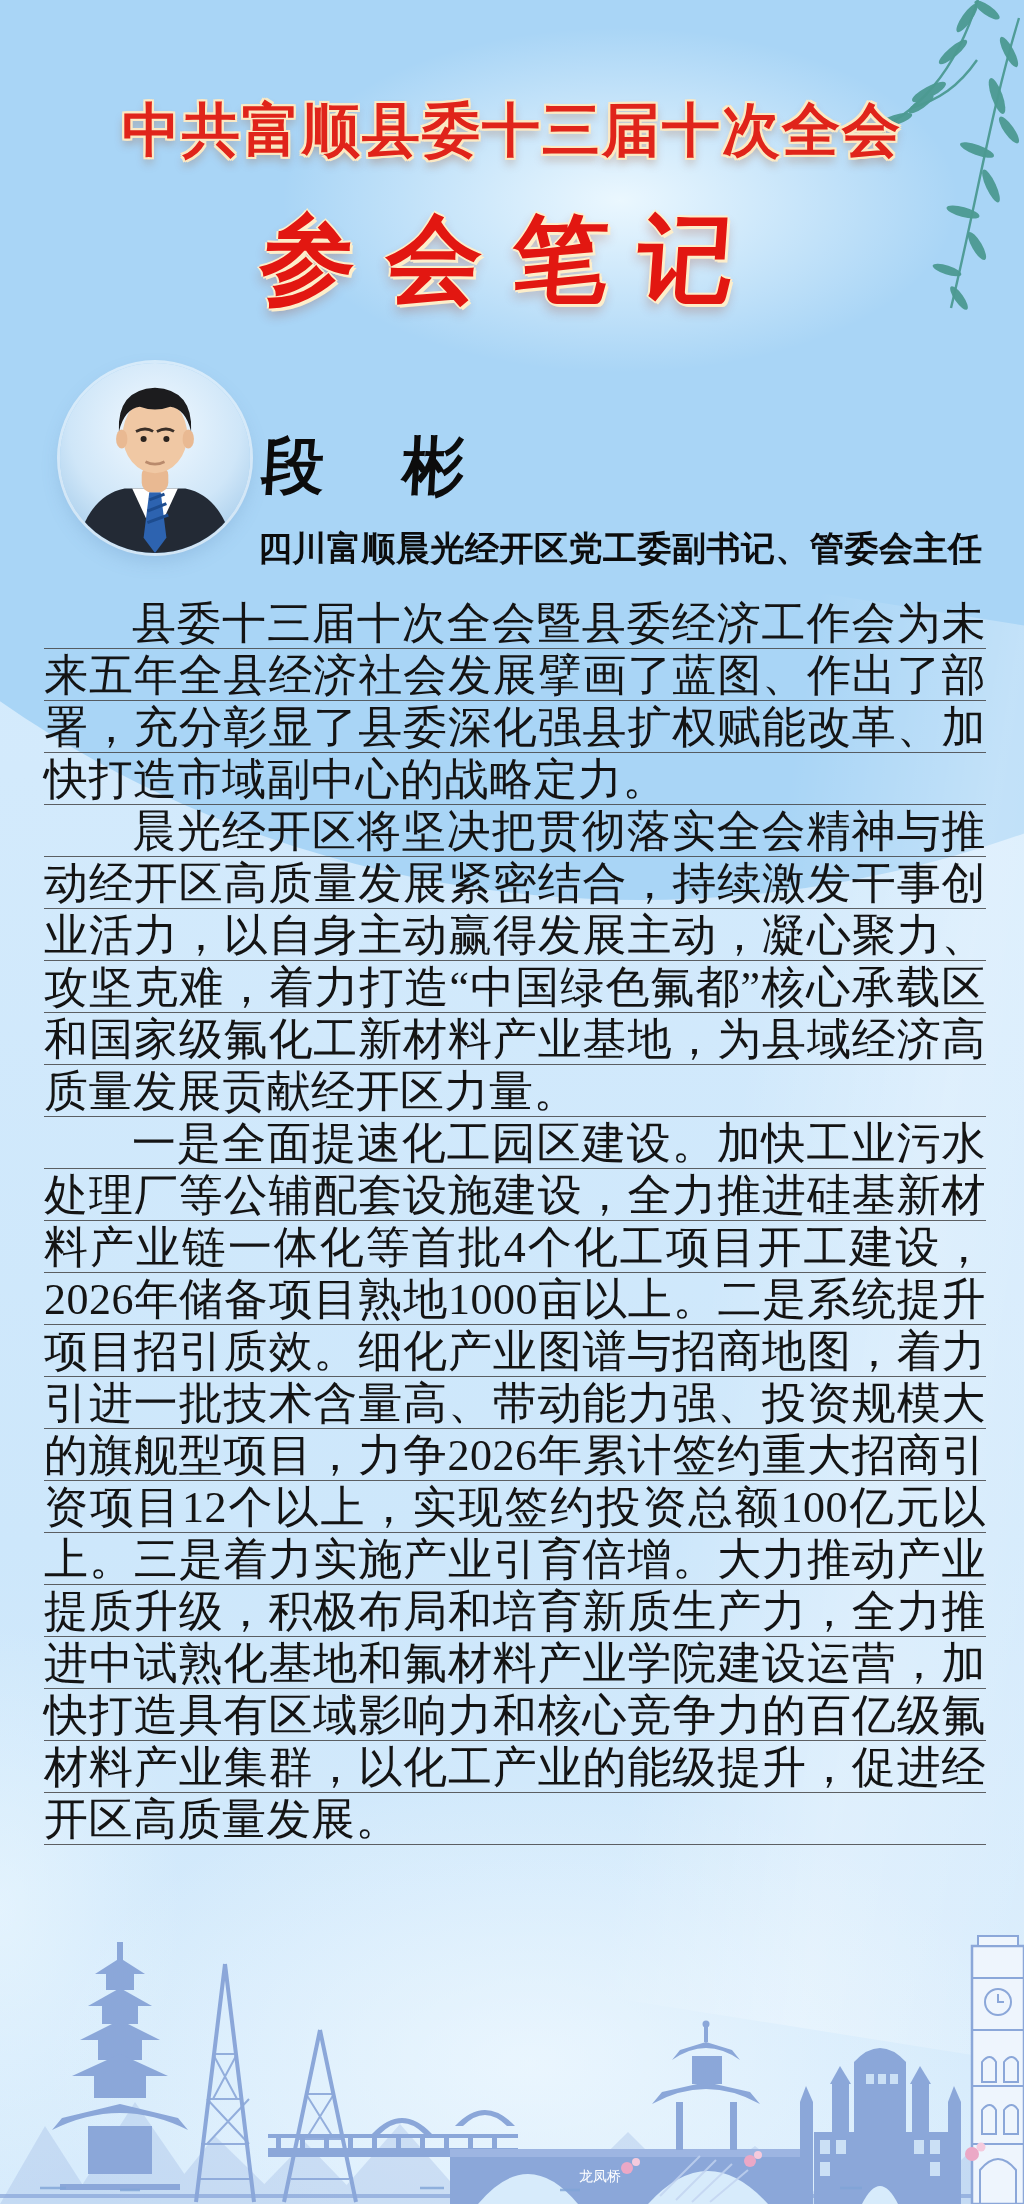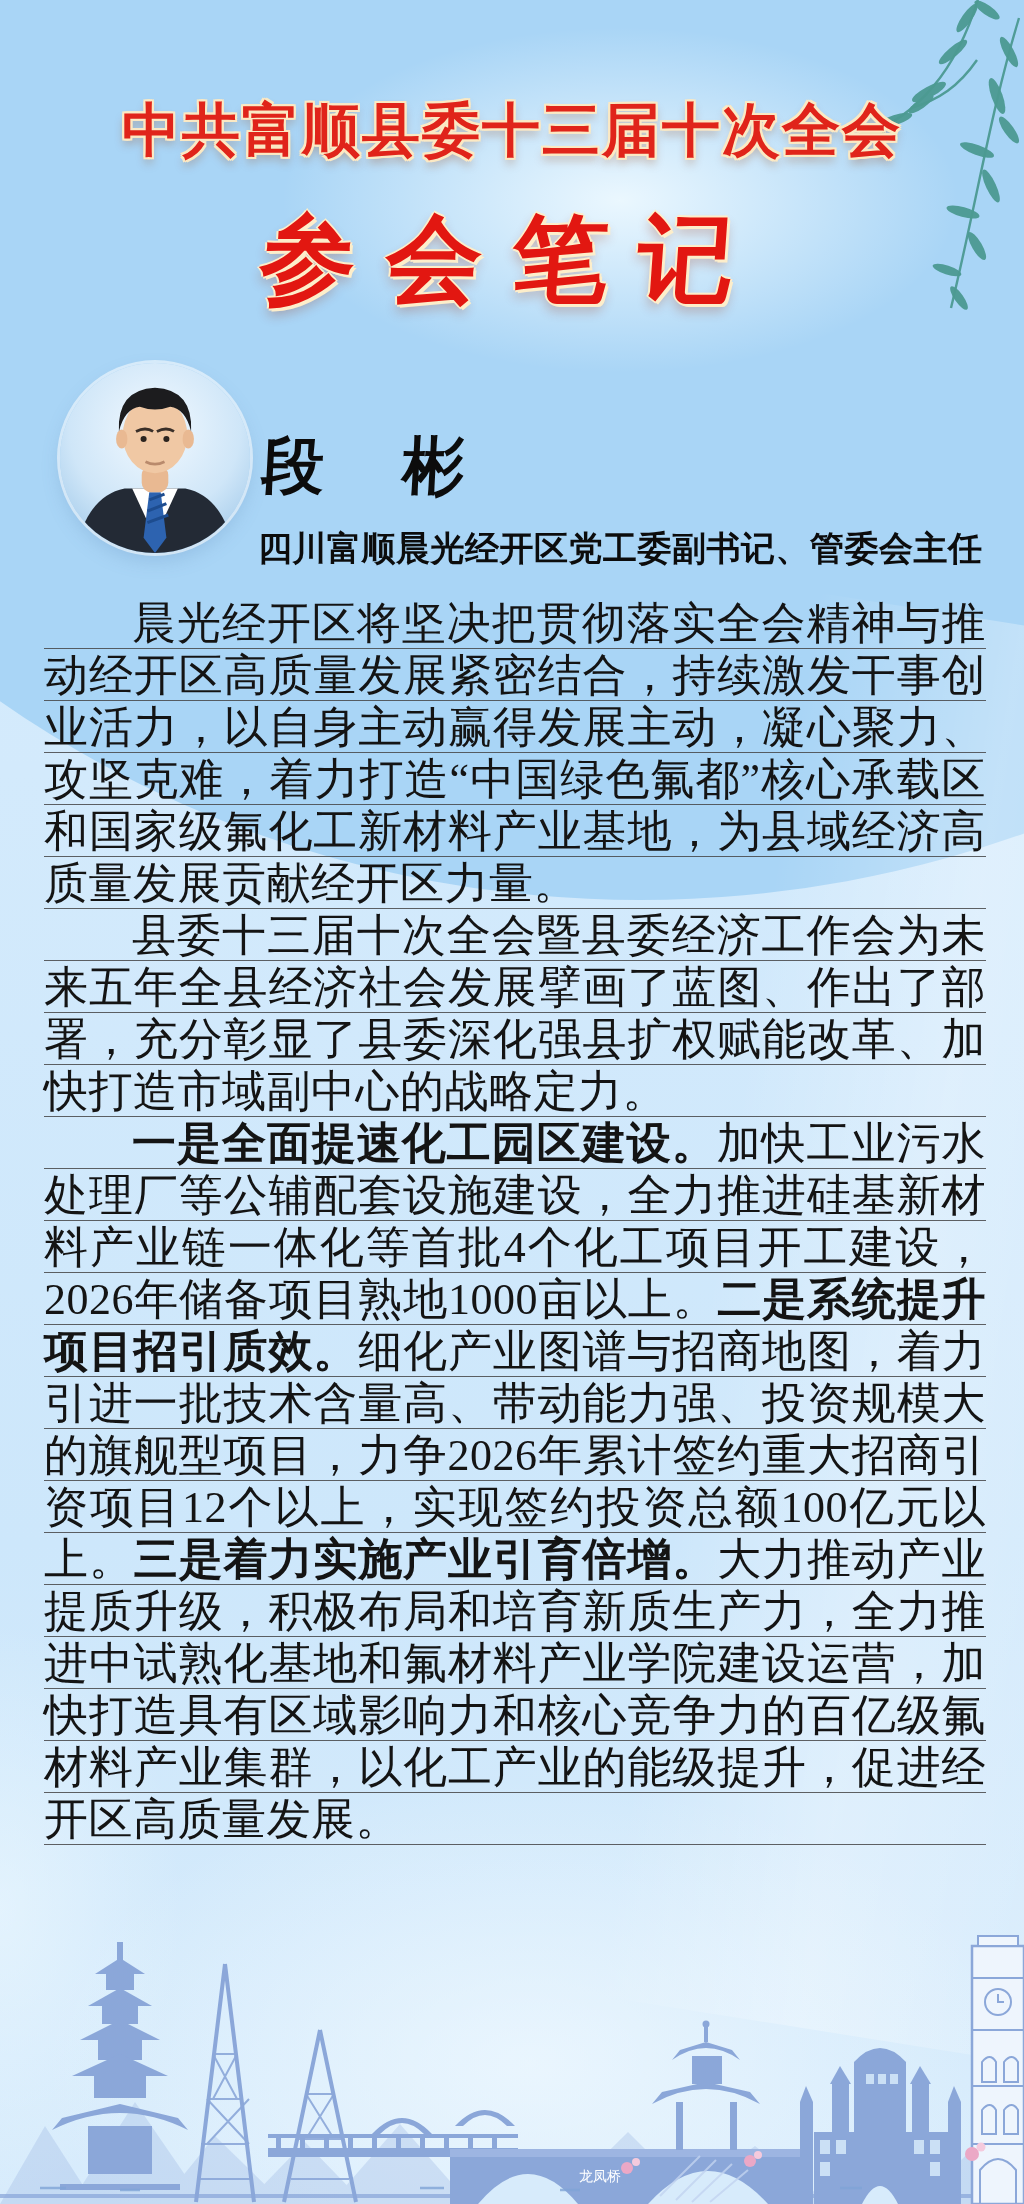--- a/index.html
+++ b/index.html
@@ -74,21 +74,21 @@
     text-align:justify;
   }
   .para{
     text-indent:2em; margin:0; padding:0;
     background-image:repeating-linear-gradient(
       to bottom,
       rgba(0,0,0,0) 0px, rgba(0,0,0,0) 50px,
       rgba(70,70,72,.85) 50px, rgba(70,70,72,.85) 51.2px,
       rgba(0,0,0,0) 51.2px, rgba(0,0,0,0) 52px);
   }
-  .seg-bold{font-weight:700;}
+  .seg-bold{font-weight:400;}
   
   .skyline{position:absolute; left:0; bottom:0; width:1024px; height:270px;}
   .willow{position:absolute; right:0; top:0; width:165px; height:310px;}
 </style>
 </head>
 <body>
 
 <div class="canvas">
 
   <div class="bg-arc"></div>
@@ -156,22 +156,22 @@
       <path d="M40 36 q5 -2.5 9 0 M51 36 q5 -2.5 9 0" stroke="#3a2f28" stroke-width="1.5" fill="none"></path>
       <circle cx="44" cy="40" r="1.6" fill="#2c241f"></circle>
       <circle cx="56" cy="40" r="1.6" fill="#2c241f"></circle>
       <path d="M45 52 q5 2.5 10 0" stroke="#b98a6c" stroke-width="1.4" fill="none"></path>
     </svg>
   </div>
   <div class="person-name">段　彬</div>
   <div class="person-title">四川富顺晨光经开区党工委副书记、管委会主任</div>
 
   <div class="note-body">
+      <div class="para"><span>县委十三届十次全会暨县委经济工作会为未来五年全县经济社会发展擘画了蓝图、作出了部署，充分彰显了县委深化强县扩权赋能改革、加快打造市域副中心的战略定力。</span></div>
       <div class="para"><span>晨光经开区将坚决把贯彻落实全会精神与推动经开区高质量发展紧密结合，持续激发干事创业活力，以自身主动赢得发展主动，凝心聚力、攻坚克难，着力打造“中国绿色氟都”核心承载区和国家级氟化工新材料产业基地，为县域经济高质量发展贡献经开区力量。</span></div>
-      <div class="para"><span>县委十三届十次全会暨县委经济工作会为未来五年全县经济社会发展擘画了蓝图、作出了部署，充分彰显了县委深化强县扩权赋能改革、加快打造市域副中心的战略定力。</span></div>
       <div class="para"><span class="seg-bold">一是全面提速化工园区建设。</span><span>加快工业污水处理厂等公辅配套设施建设，全力推进硅基新材料产业链一体化等首批4个化工项目开工建设，2026年储备项目熟地1000亩以上。</span><span class="seg-bold">二是系统提升项目招引质效。</span><span>细化产业图谱与招商地图，着力引进一批技术含量高、带动能力强、投资规模大的旗舰型项目，力争2026年累计签约重大招商引资项目12个以上，实现签约投资总额100亿元以上。</span><span class="seg-bold">三是着力实施产业引育倍增。</span><span>大力推动产业提质升级，积极布局和培育新质生产力，全力推进中试熟化基地和氟材料产业学院建设运营，加快打造具有区域影响力和核心竞争力的百亿级氟材料产业集群，以化工产业的能级提升，促进经开区高质量发展。</span></div>
     </div>
 
   <svg class="skyline" viewBox="0 0 1024 270" aria-hidden="true">
 
     <g fill="#9cb6e3" opacity="0.32">
       <path d="M0 270 L45 192 L95 270 Z"></path>
         <path d="M70 270 L135 168 L205 270 Z"></path>
       <path d="M160 270 L215 202 L285 270 Z"></path>
         <path d="M245 270 L305 208 L365 270 Z"></path>

